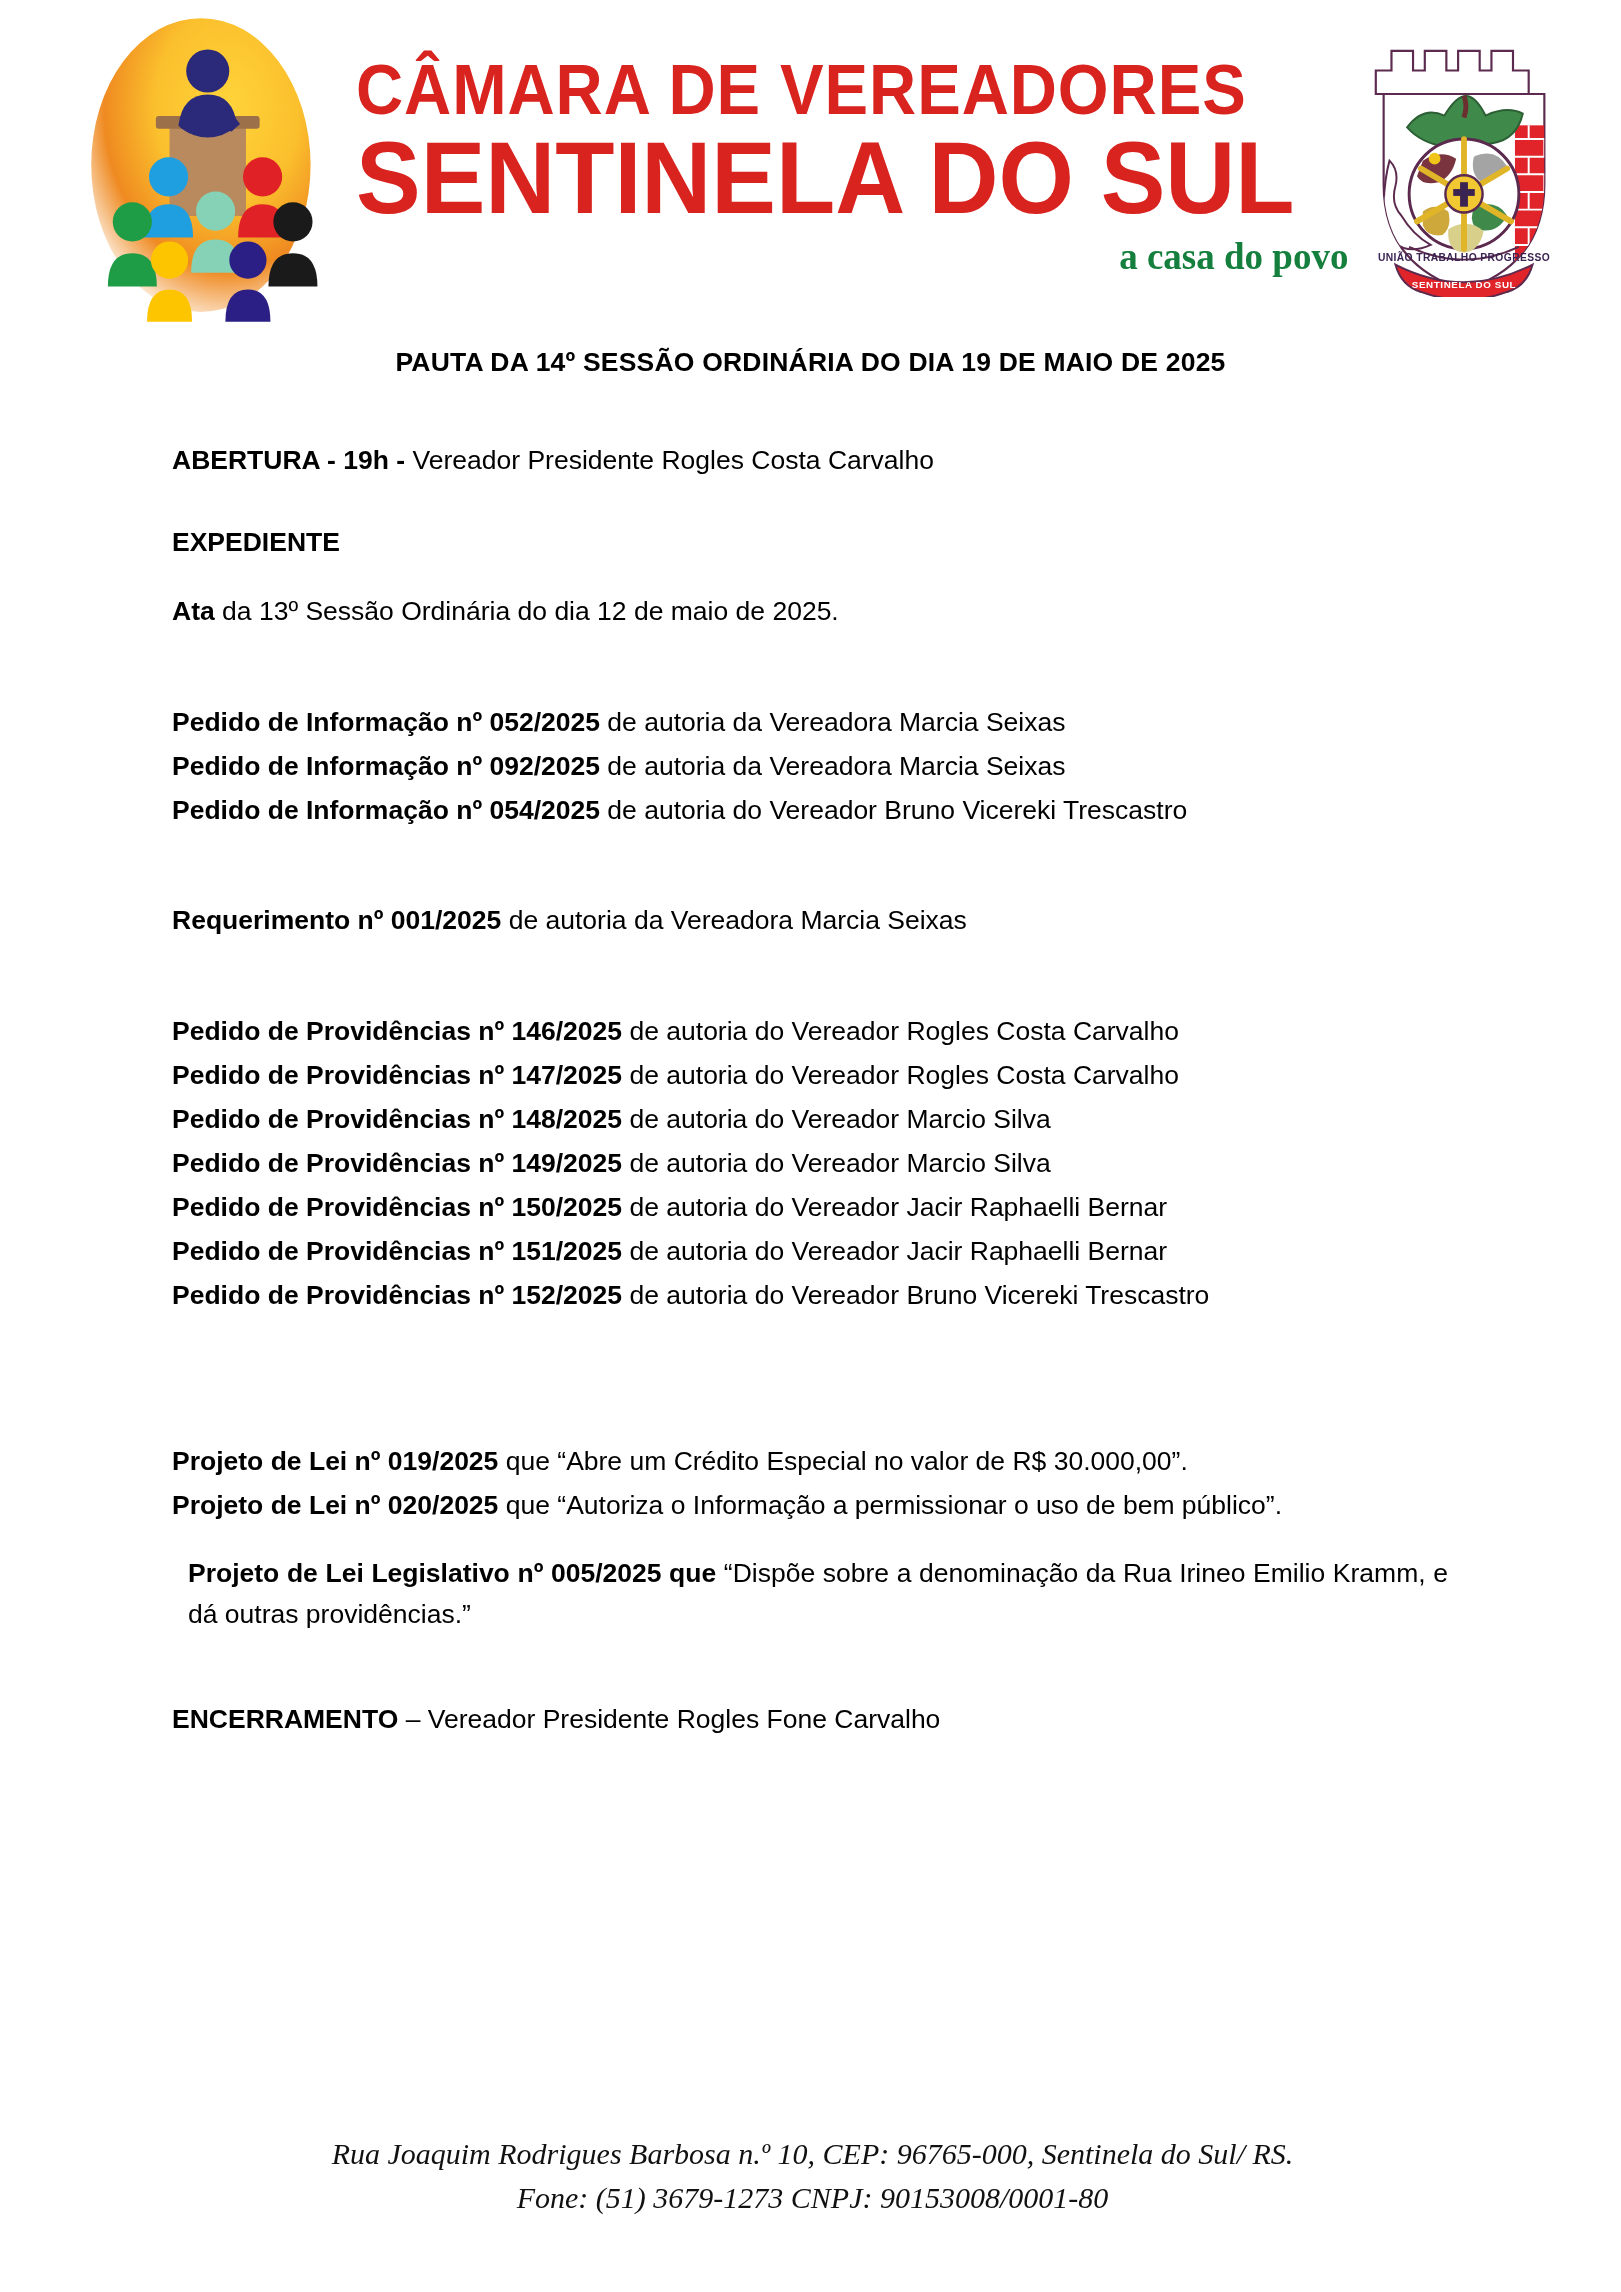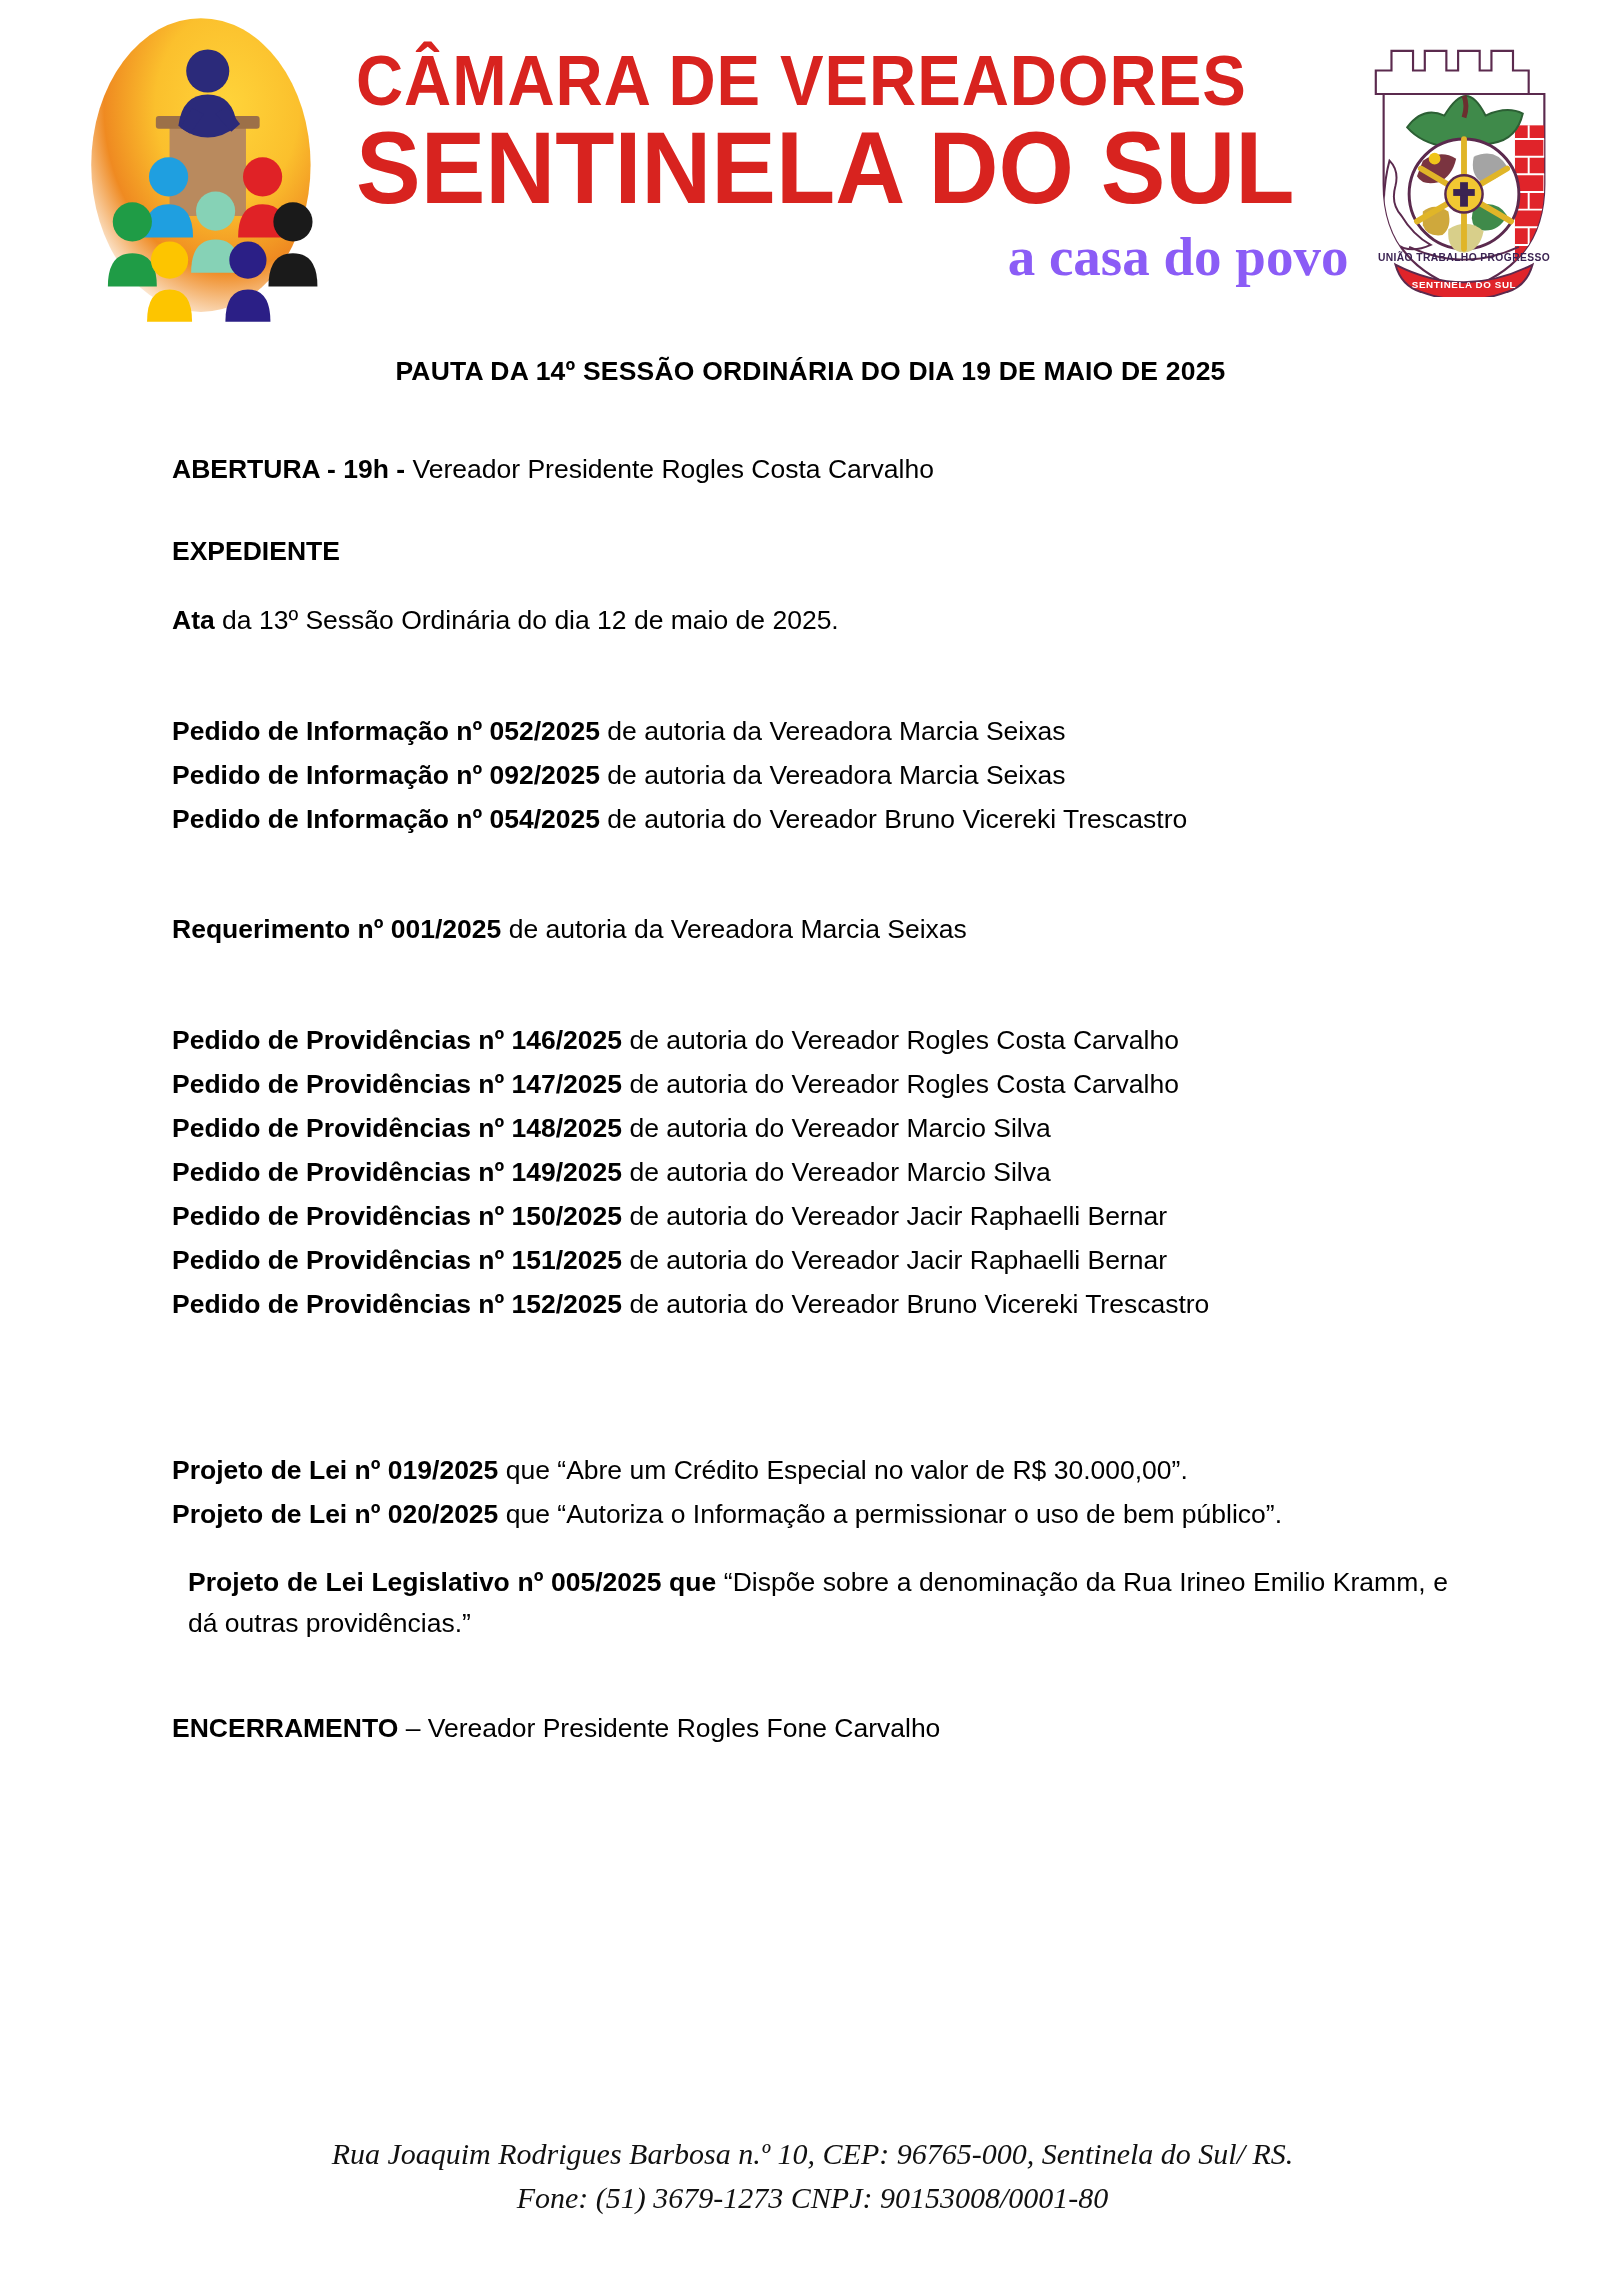--- a/index.html
+++ b/index.html
@@ -70,44 +70,44 @@
     letter-spacing: 0px;
     color: #d8231f;
     transform: scaleX(0.95);
     transform-origin: left center;
     white-space: nowrap;
     margin-top: 2px;
   }
   .wm-line3 {
     font-family: "Liberation Serif", serif;
     font-weight: 700;
-    font-size: 55px;
+    font-size: 37px;
     line-height: 1.1;
-    color: #8b5cf6;
+    color: #15803d;
     align-self: flex-end;
     margin-top: 7.8px;
     padding-right: 7.8px;
     white-space: nowrap;
   }
 
   .coat {
     width: 196px;
     height: 260px;
     flex: 0 0 auto;
     margin-right: 59px;
     position: relative;
   }
 
   
   .doc-title {
     text-align: center;
     font-size: 26.5px;
     font-weight: 700;
     letter-spacing: 0.2px;
-    margin-top: 23px;
+    margin-top: 14px;
     padding: 0 118px;
   }
 
   
   .body-area {
     padding: 0 157px 0 172px;
     margin-top: 69px;
   }
 
   .line {

